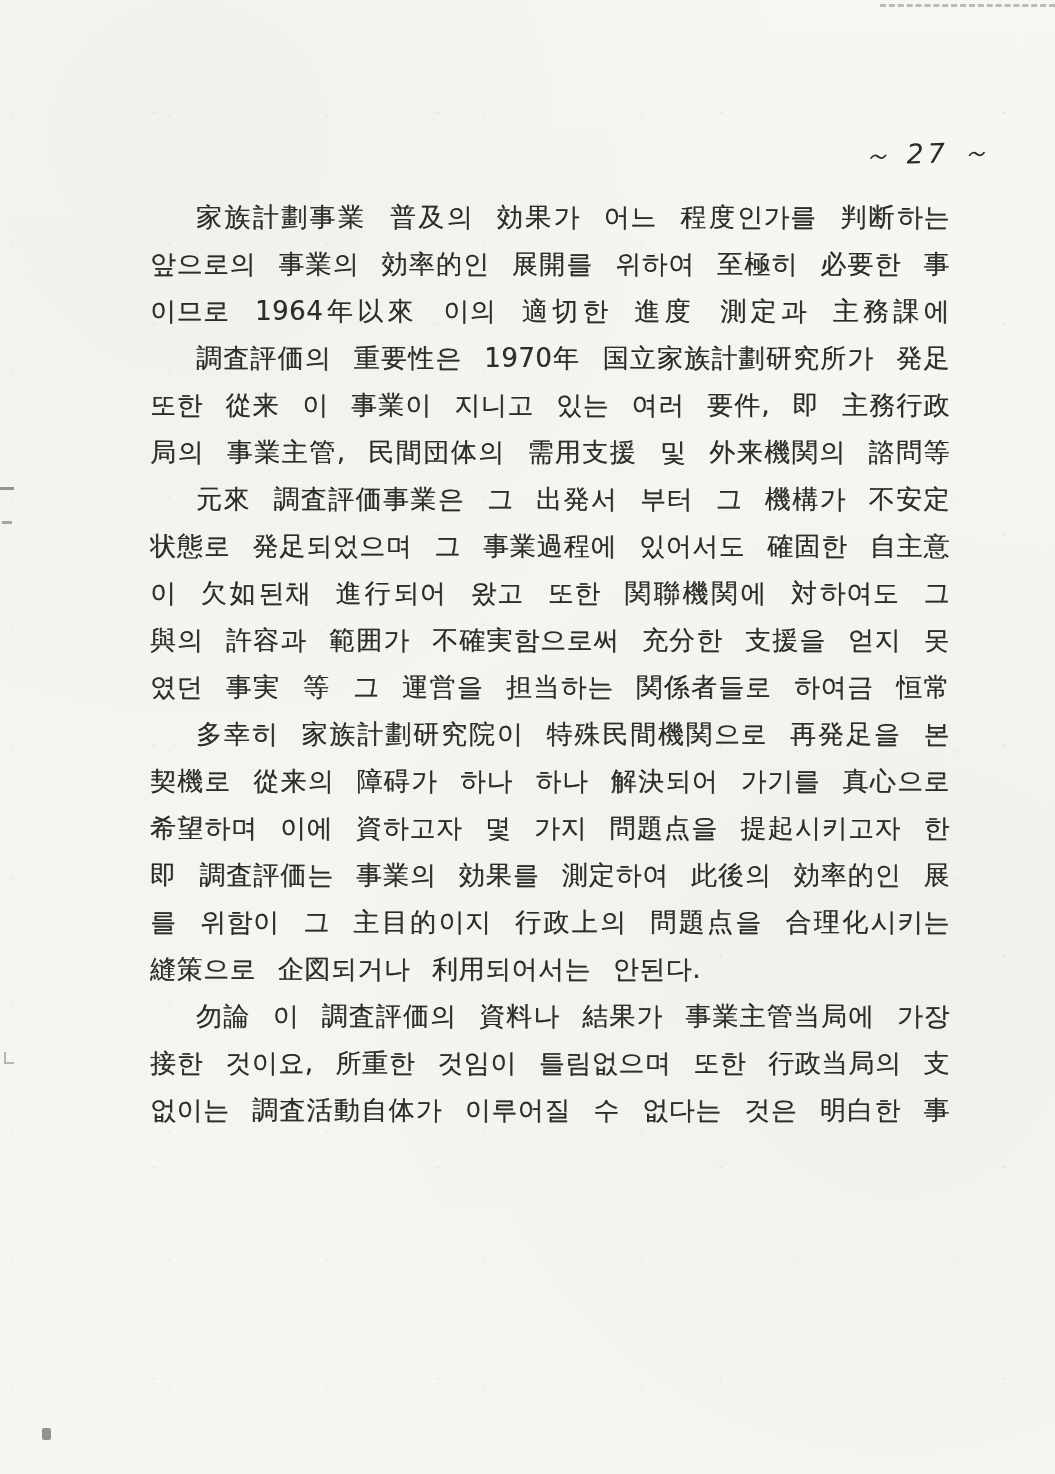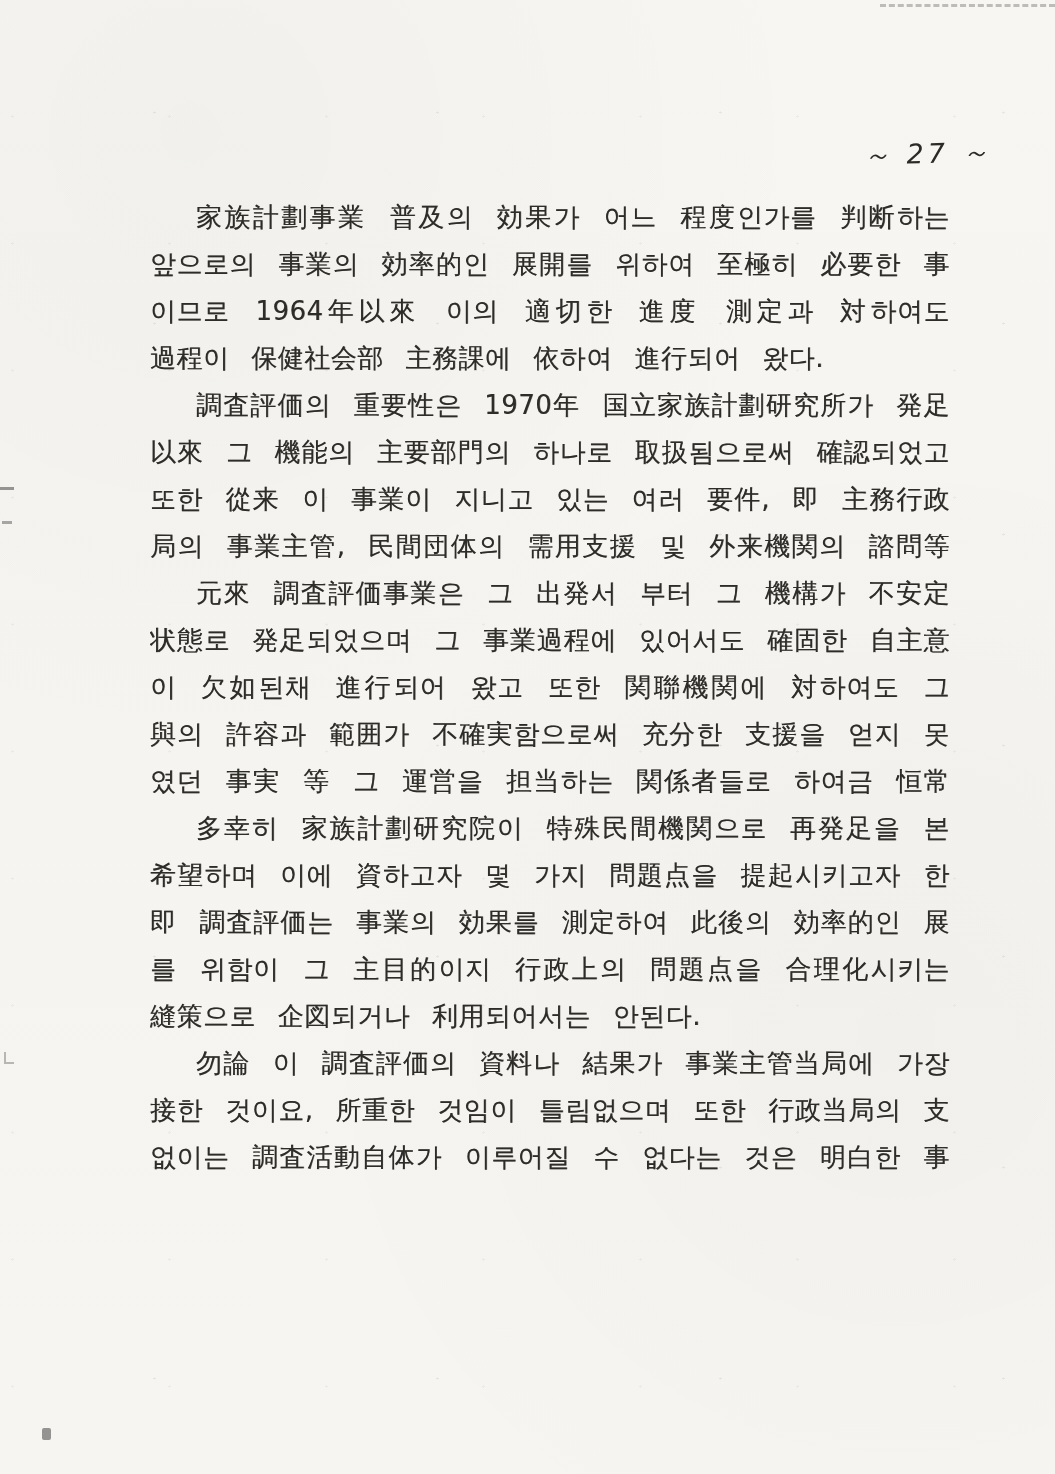--- a/index.html
+++ b/index.html
@@ -87,32 +87,31 @@
   <div class="artifact margin-dash-1"></div>
   <div class="artifact margin-dash-2"></div>
   <div class="artifact margin-tick"></div>
   <div class="artifact corner-smudge"></div>
 
   <div class="page-number">～ 27 ～</div>
 
   <div class="doc-body">
       <div class="line indent fill">家族計劃事業 普及의 効果가 어느 程度인가를 判断하는 것은</div>
       <div class="line fill">앞으로의 事業의 効率的인 展開를 위하여 至極히 必要한 事項</div>
-      <div class="line fill">이므로 1964年以來 이의 適切한 進度 測定과 対하여도</div>
-      <div class="line">過程이 保健社会部 主務課에 依하여 進行되어 왔다.</div>
+      <div class="line fill">이므로 1964年以來 이의 適切한 進度 測定과 主務課에</div>
       <div class="line indent fill">調査評価의 重要性은 1970年 国立家族計劃研究所가 発足한</div>
-      <div class="line fill">以來 그 機能의 主要部門의 하나로 取扱됨으로써 確認되었고</div>
       <div class="line fill">또한 從来 이 事業이 지니고 있는 여러 要件, 即 主務行政当</div>
       <div class="line fill">局의 事業主管, 民間団体의 需用支援 및 外来機関의 諮問等 複</div>
       <div class="line indent fill">元來 調査評価事業은 그 出発서 부터 그 機構가 不安定한</div>
       <div class="line fill">状態로 発足되었으며 그 事業過程에 있어서도 確固한 自主意識</div>
       <div class="line fill">이 欠如된채 進行되어 왔고 또한 関聯機関에 対하여도 그 参</div>
       <div class="line fill">與의 許容과 範囲가 不確実함으로써 充分한 支援을 얻지 못하</div>
       <div class="line fill">였던 事実 等 그 運営을 担当하는 関係者들로 하여금 恒常한</div>
       <div class="line indent fill">多幸히 家族計劃研究院이 特殊民間機関으로 再発足을 본 것을</div>
+      <div class="line fill">契機로 從来의 障碍가 하나 하나 解決되어 가기를 真心으로</div>
       <div class="line fill">希望하며 이에 資하고자 몇 가지 問題点을 提起시키고자 한다</div>
       <div class="line fill">即 調査評価는 事業의 効果를 測定하여 此後의 効率的인 展開</div>
       <div class="line fill">를 위함이 그 主目的이지 行政上의 問題点을 合理化시키는 彌</div>
       <div class="line">縫策으로 企図되거나 利用되어서는 안된다.</div>
       <div class="line indent fill">勿論 이 調査評価의 資料나 結果가 事業主管当局에 가장 密</div>
       <div class="line fill">接한 것이요, 所重한 것임이 틀림없으며 또한 行政当局의 支援</div>
       <div class="line fill">없이는 調査活動自体가 이루어질 수 없다는 것은 明白한 事実</div>
     </div>
 
 </div>

